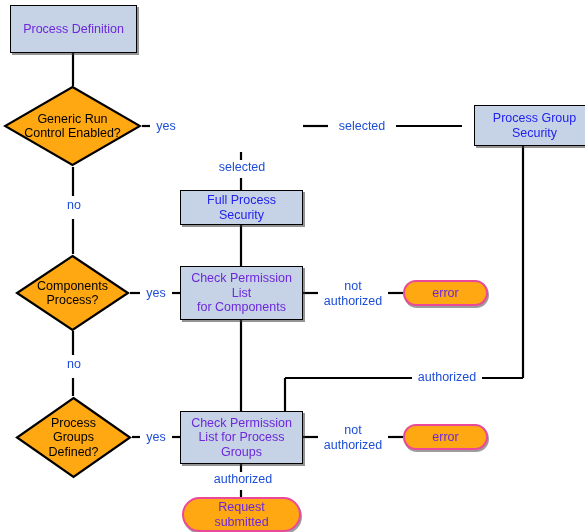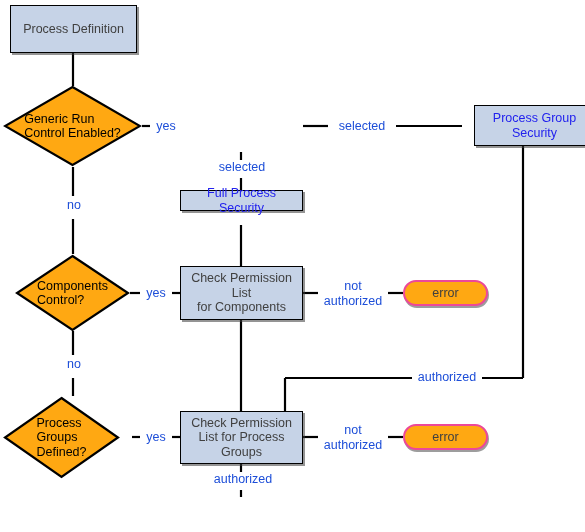--- a/index.html
+++ b/index.html
@@ -26,21 +26,21 @@
   }
   .node {
     position: absolute;
     box-sizing: border-box;
     display: flex;
     align-items: center;
     justify-content: center;
     text-align: center;
     line-height: 1.16;
     font-size: 12.5px;
-    color: #404040;
+    color: #6d28d9;
     white-space: pre-line;
   }
   .rect {
     background: #c6d3e7;
     border: 1.6px solid #000000;
     box-shadow: 2px 2px 0 0 rgba(60,60,60,0.55);
   }
   .rect-blue-text {
     color: #2222ee;
   }
@@ -54,20 +54,21 @@
   }
   .diamond-label {
     position: absolute;
     left: 0;
     top: 0;
     width: 100%;
     height: 100%;
     display: flex;
     align-items: center;
     justify-content: center;
+    text-align: center;
     font-size: 12.5px;
     line-height: 1.16;
     color: #000000;
     white-space: pre-line;
   }
   .stadium {
     background: #fca311;
     background: #ffa812;
     border: 2px solid #ec4899;
     border-radius: 999px;
@@ -139,21 +140,21 @@
   <div class="node rect" style="left:10px; top:5px; width:127px; height:48px;">
     <span>Process Definition</span>
   </div>
 
 
   <div class="node rect rect-blue-text" style="left:462px; top:105px; width:121px; height:41px;margin-left:12px;">
     <span>Process Group
 Security</span>
   </div>
 
-  <div class="node rect rect-blue-text" style="left:180px; top:190px; width:123px; height:21px;">
+  <div class="node rect rect-blue-text" style="left:180px; top:190px; width:123px; height:35px;">
     <span>Full Process
 Security</span>
   </div>
 
   <div class="node rect" style="left:180px; top:266px; width:123px; height:54px;">
     <span>Check Permission
 List
 for Components</span>
   </div>
 
@@ -169,40 +170,44 @@
     </svg>
     <div class="diamond-label">Generic Run
 Control Enabled?</div>
   </div>
 
   <div class="diamond-wrap" style="left:15px; top:254px; width:115px; height:78px;">
     <svg width="115" height="78" viewBox="0 0 115 78">
       <polygon points="57.5,2 113,39 57.5,76 2,39" fill="#ffa812" stroke="#000000" stroke-width="2.2"></polygon>
     </svg>
     <div class="diamond-label">Components
-Control?</div>
-  </div>
-
-  <div class="diamond-wrap" style="left:3px; top:396px; width:117px; height:83px;">
+Process?</div>
+  </div>
+
+  <div class="diamond-wrap" style="left:15px; top:396px; width:117px; height:83px;">
     <svg width="117" height="83" viewBox="0 0 117 83">
       <polygon points="58.5,2 115,41.5 58.5,81 2,41.5" fill="#ffa812" stroke="#000000" stroke-width="2.2"></polygon>
     </svg>
     <div class="diamond-label">Process
 Groups
 Defined?</div>
   </div>
 
   <div class="node stadium" style="left:403px; top:280px; width:85px; height:26px;">
     <span>error</span>
   </div>
 
   <div class="node stadium" style="left:403px; top:424px; width:85px; height:26px;">
     <span>error</span>
   </div>
 
+  <div class="node stadium" style="left:182px; top:497px; width:119px; height:35px;">
+    <span>Request
+submitted</span>
+  </div>
 
   <div class="edge-label" style="left:150px; top:119px; width:30px; text-align:center;">yes</div>
 
   <div class="edge-label" style="left:59px; top:198px; width:28px; text-align:center;">no</div>
 
   <div class="edge-label" style="left:328px; top:119px; width:66px; text-align:center;">selected</div>
 
   <div class="edge-label" style="left:207px; top:160px; width:68px; text-align:center;">selected</div>
 
   <div class="edge-label" style="left:140px; top:286px; width:30px; text-align:center;">yes</div>

